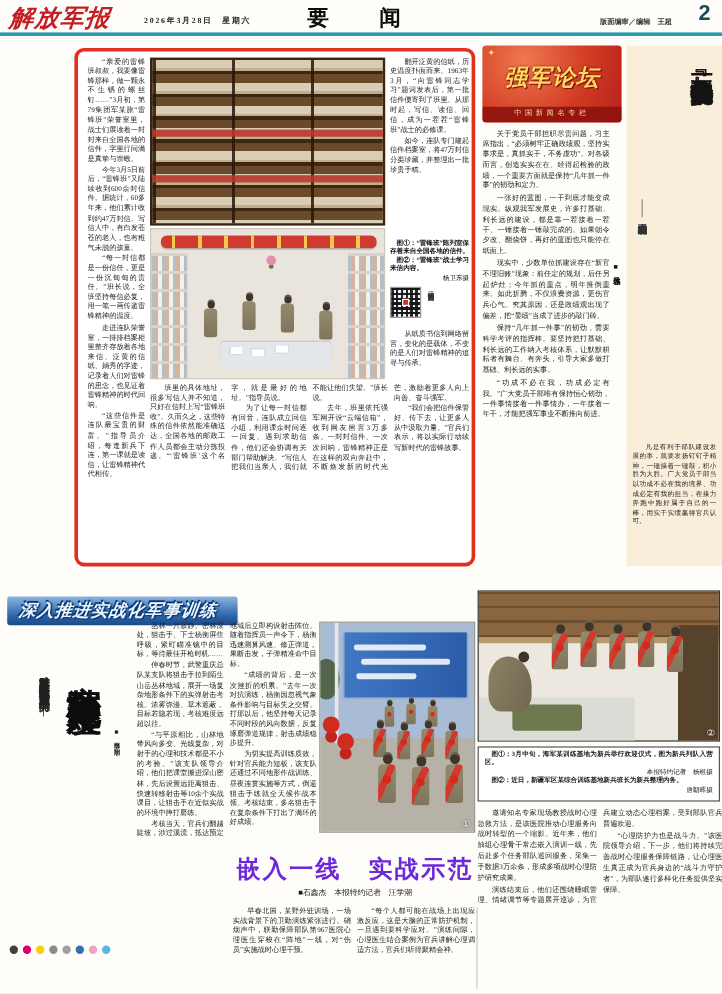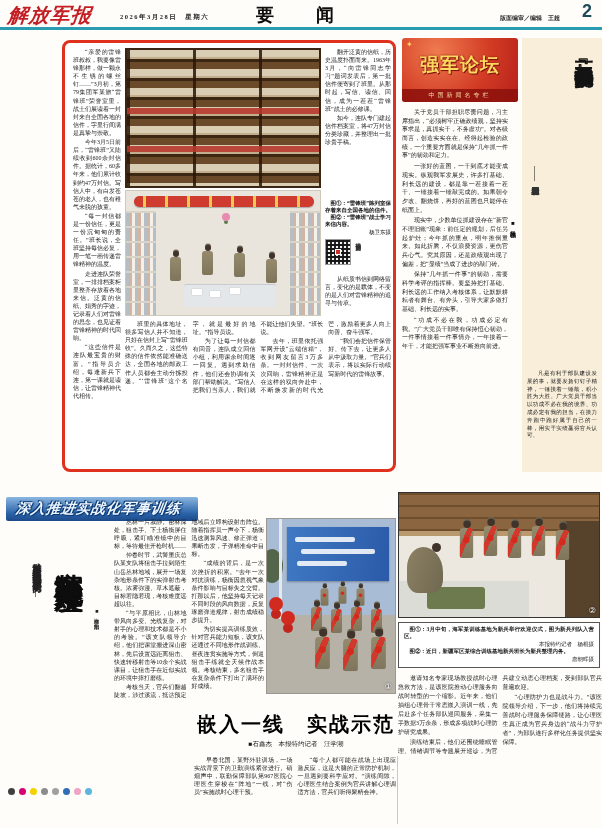--- a/index.html
+++ b/index.html
@@ -84,21 +84,21 @@
     border-radius:50%; background:#d6281c; }
   .fig.sash { background-image:linear-gradient(115deg, transparent 30%, #d0392b 30% 52%, transparent 52%),
     linear-gradient(#958a6d,#7e755c); }
 
   
   .forum { position:absolute; left:402px; top:38px; width:116px; height:434px; }
   .forum-banner { position:relative; width:116px; height:64px; border-radius:3px; overflow:hidden;
     background:radial-gradient(circle at 30% 20%, #ef7a50, #d23c24 55%, #b51f1a); }
   .forum-star { position:absolute; left:4px; top:2px; color:#ffd95e; font-size:8px; }
   .forum-title { position:absolute; left:0; right:0; top:14px; text-align:center;
-    font-size:19px; font-weight:bold; color:#ffd95e; letter-spacing:1px;
+    font-size:19px; font-weight:bold; font-style:italic; color:#ffd95e; letter-spacing:1px;
     text-shadow:1px 1px 0 #7e120e, 0 0 2px #7e120e;
     font-family:"Liberation Sans","DejaVu Sans",sans-serif; }
   .forum-sub { position:absolute; left:0; bottom:0; width:100%; height:13px; line-height:13px;
     background:rgba(140,16,12,.85); color:#f7d9a0; font-size:6px; letter-spacing:3px; text-align:center; }
   .forum-body { position:relative; margin-top:6px; height:360px; overflow:hidden;
     font-size:6px; line-height:1.45; padding-right:10px; }
   .forum-body p { margin-bottom:2px; }
   .forum-byline { position:absolute; right:1px; top:112px; writing-mode:vertical-rl;
     font-size:6px; color:#111; font-weight:bold; }
 
@@ -141,21 +141,21 @@
   .march-tree { position:absolute; left:-6px; top:30px; width:22px; height:34px; border-radius:50%;
     background:#53654a; }
   .pompom { position:absolute; width:14px; height:14px; border-radius:50%; background:#d12b1f;
     box-shadow:0 10px 0 -2px #c2251c; }
   .marker { position:absolute; right:3px; bottom:2px; color:#fff; font-size:8px;
     text-shadow:0 0 2px #000; }
 
   .embed-kicker { position:absolute; left:196px; top:700px; width:200px; text-align:center;
     font-size:8.5px; font-weight:bold; color:#111; }
   .embed-headline { position:absolute; left:196px; top:711px; width:200px; text-align:center;
-    font-size:20px; font-weight:bold; letter-spacing:2px; color:#000000;
+    font-size:20px; font-weight:bold; letter-spacing:2px; color:#6d28d9;
     font-family:"Liberation Sans","DejaVu Sans",sans-serif; }
   .embed-byline { position:absolute; left:196px; top:740px; width:200px; text-align:center; font-size:6.5px; }
   .embed-body { position:absolute; left:194px; top:756px; width:202px; height:68px;
     column-count:2; column-gap:5px; overflow:hidden; }
 
   
   .photo-quilt { position:absolute; left:398px; top:492px; width:202px; height:126px; overflow:hidden;
     border:1px solid #333; background:linear-gradient(#8a6540 0 32%, #ece8df 32%); }
   .planks { position:absolute; left:0; top:0; width:202px; height:40px;
     background:repeating-linear-gradient(to bottom, rgba(60,35,12,.35) 0 2px, transparent 2px 12px); }

